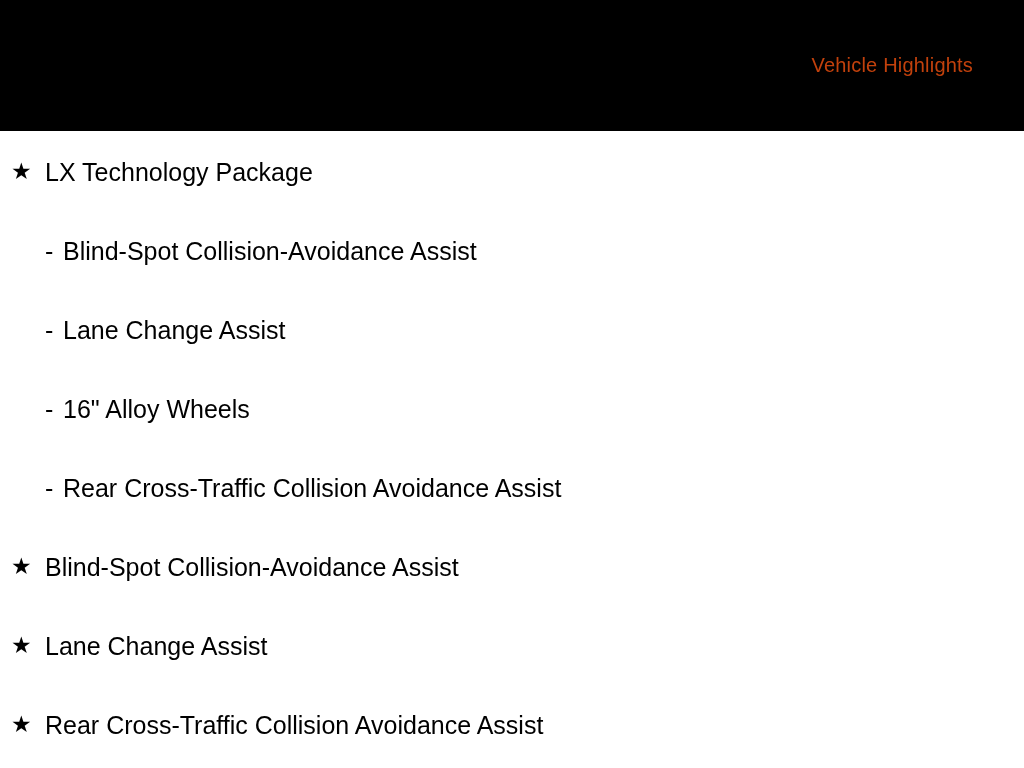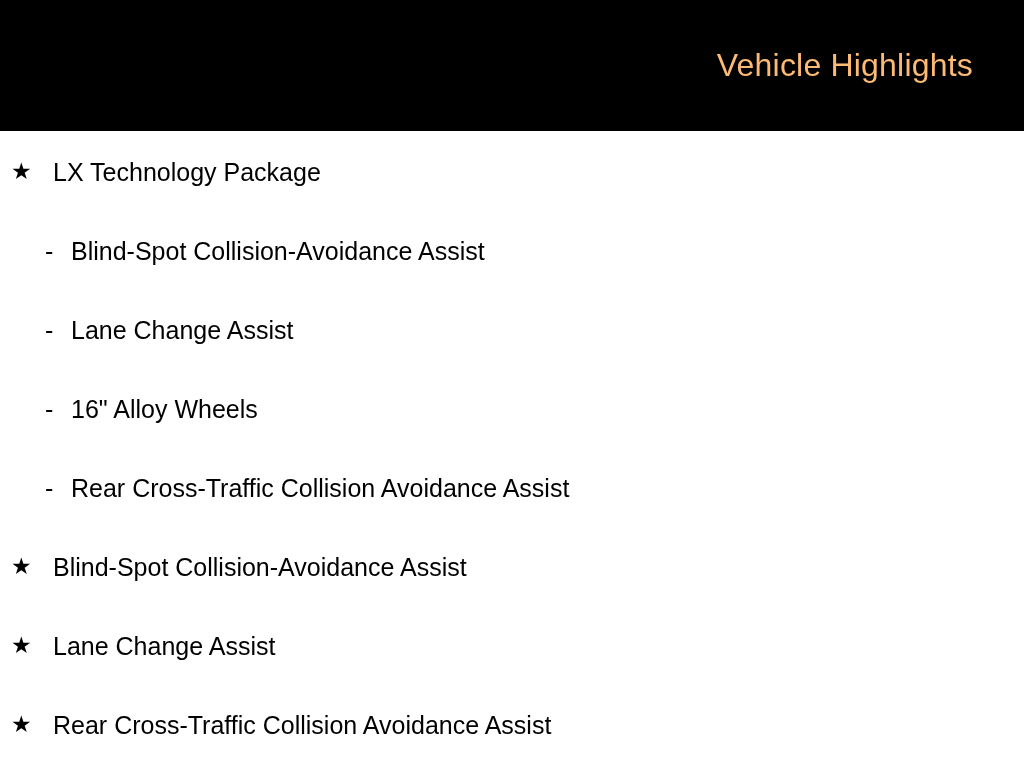--- a/index.html
+++ b/index.html
@@ -21,22 +21,22 @@
     box-sizing: border-box;
     width: 100%;
     height: 131px;
     background: #000000;
     display: flex;
     align-items: center;
     justify-content: flex-end;
     padding-right: 51px;
   }
   .header-title {
-    color: #fdba74;
-    font-size: 32px;
+    color: #c2410c;
+    font-size: 20px;
     letter-spacing: 0.2px;
     white-space: nowrap;
   }
   .list {
     padding-top: 2px;
   }
   .row {
     box-sizing: border-box;
     height: 79px;
     display: flex;
@@ -51,21 +51,21 @@
     width: 34px;
     font-size: 23px;
     line-height: 1;
     transform: translateY(-1px);
   }
   .row.sub { padding-left: 45px; }
   .row.sub .marker {
     display: inline-block;
     width: 18px;
   }
-  .label { display: inline-block; margin-left: 8px; }
+  .label { display: inline-block; }
 </style>
 </head>
 <body>
 
 <div class="page">
 
   <div class="header">
     <span class="header-title">Vehicle Highlights</span>
   </div>
 

